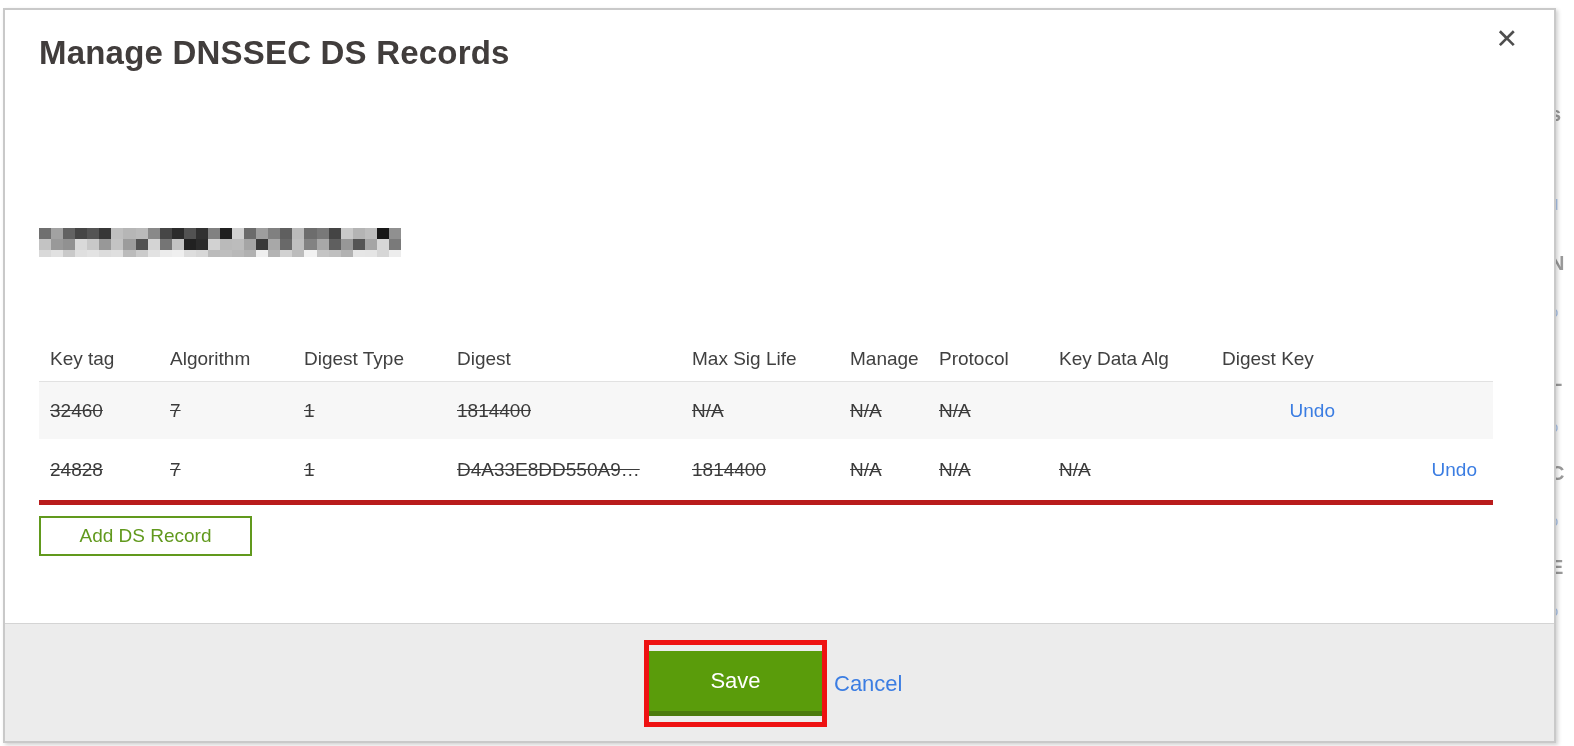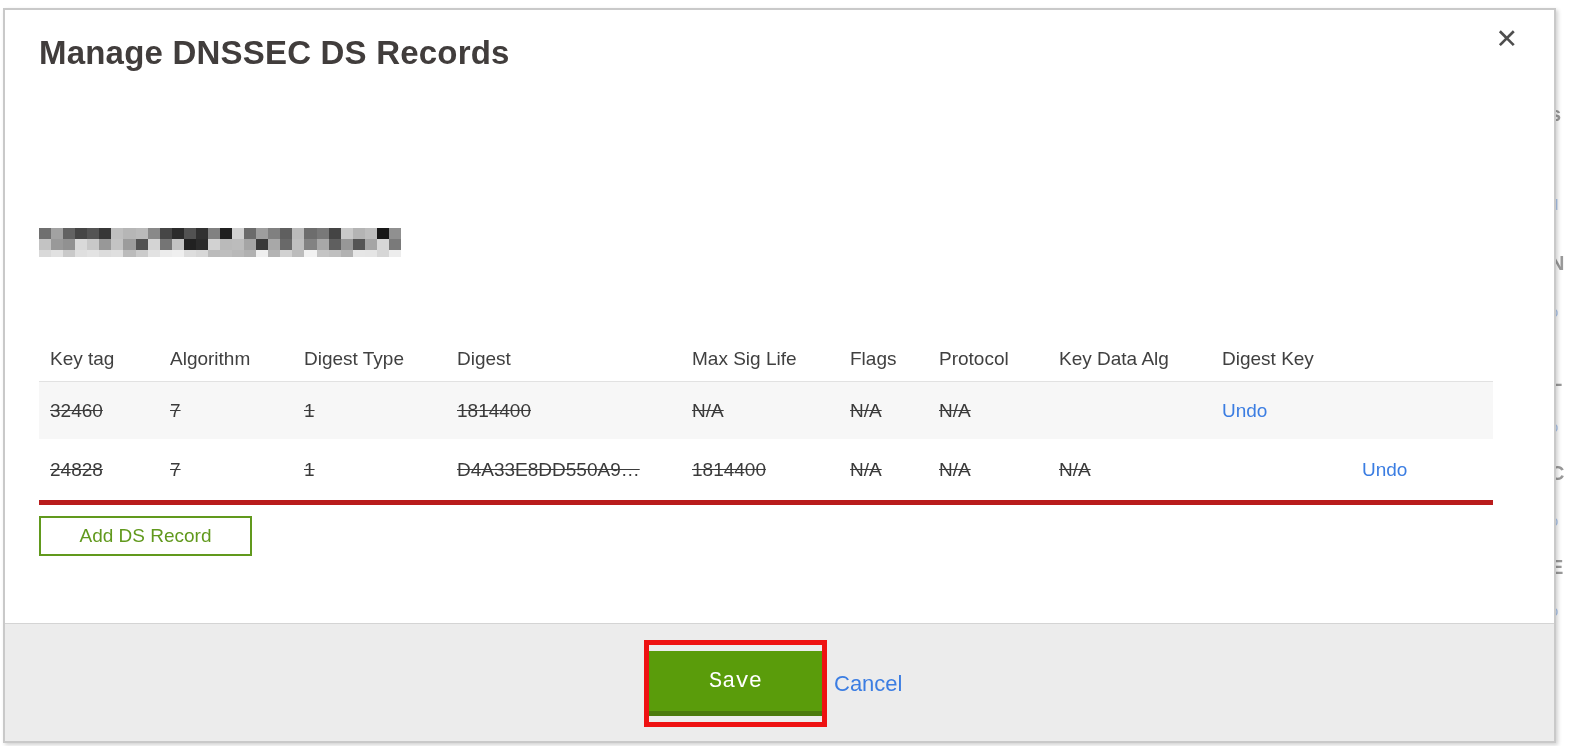--- a/index.html
+++ b/index.html
@@ -61,21 +61,21 @@
   .trow {
     display:grid;
     grid-template-columns:120px 134px 153px 235px 158px 89px 120px 163px 140px 1fr;
     align-items:center;
   }
   .trow > div { padding-left:11px; overflow:hidden; white-space:nowrap; }
   .thead { height:44px; color:#404040; }
   .tr1 { height:58px; background:#f7f7f7; border-top:1px solid #e2e2e2; }
   .tr2 { height:66px; background:#fff; border-bottom:5px solid #b91c1c; }
   .deleted-cell { text-decoration:line-through; color:#3b3b3b; }
-  .undo-cell { text-align:left; padding-right:16px !important; }
+  .undo-cell { text-align:right; padding-right:16px !important; }
   .undo-link { color:#3b7de2; text-decoration:none; cursor:pointer; }
 
   .add-btn {
     position:absolute; left:34px; top:506px;
     width:213px; height:40px;
     background:#fff; border:2px solid #61991d; color:#61991d;
     font-size:19px; font-family:inherit; cursor:pointer;
   }
 
   
@@ -84,21 +84,21 @@
     background:#ececec; border-top:1px solid #d4d4d4;
   }
   .annotation-box {
     position:absolute; left:639px; top:16px; width:183px; height:87px;
     border:5px solid #ee1212;
     display:flex; align-items:center; justify-content:center;
   }
   .save-btn {
     width:176px; height:65px;
     background:#5a9c0b; border:none; border-bottom:5px solid #4a7a0c;
-    color:#ffffff; font-size:22px; font-family:Liberation Mono, monospace; cursor:pointer;
+    color:#ffffff; font-size:22px; font-family:Liberation Sans, sans-serif; cursor:pointer;
   }
   .cancel-link {
     position:absolute; left:829px; top:47px;
     font-size:22px; color:#3b7de2; text-decoration:none; cursor:pointer;
   }
 </style>
 </head>
 <body>
 
 <div class="screen">
@@ -217,21 +217,21 @@
 
 
     <div class="ds-table">
 
       <div class="trow thead">
         <div>Key tag</div>
         <div>Algorithm</div>
         <div>Digest Type</div>
         <div>Digest</div>
         <div>Max Sig Life</div>
-        <div>Flags</div>
+        <div>Manage</div>
         <div>Protocol</div>
         <div>Key Data Alg</div>
         <div>Digest Key</div>
         <div></div>
       </div>
 
       <div class="trow tr1">
         <div class="deleted-cell">32460</div>
         <div class="deleted-cell">7</div>
         <div class="deleted-cell">1</div>

